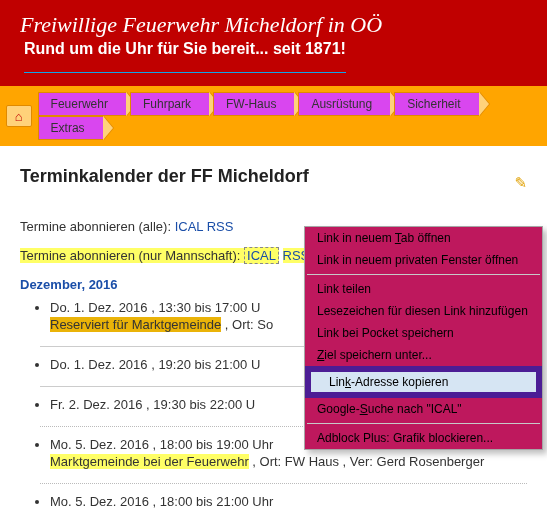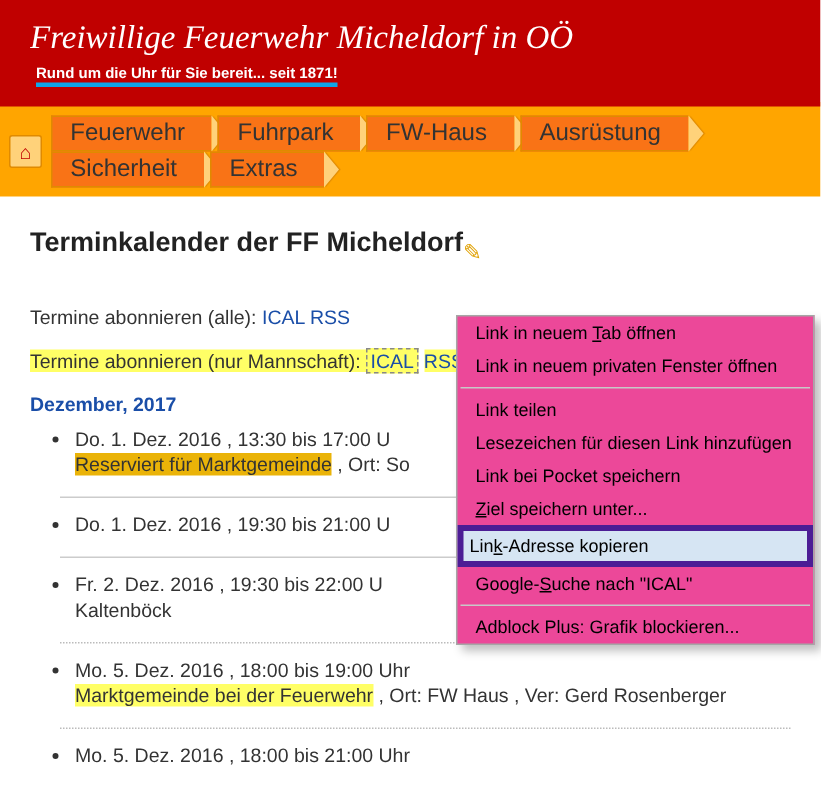--- a/index.html
+++ b/index.html
@@ -1,42 +1,42 @@
 <!DOCTYPE html>
 <html><head>
 <meta charset="utf-8">
 <style>
   html,body{margin:0;padding:0;font-family:Verdana,Arial,sans-serif;font-size:13px;color:#333;background:#fff}
   .header{background:#c00000;color:#fff;padding:12px 20px 10px 20px;font-family:Georgia,serif}
   .header .title{font-size:22px;font-weight:normal;font-style:italic;margin:0 0 2px 0;white-space:nowrap;overflow:hidden}
-  .header .tagline{font-size:10px;border-bottom:3px solid #0ea5e9;display:inline-block;padding-bottom:0;margin-left:4px;font-family:Verdana,Arial,sans-serif;font-weight:bold;font-style:normal}
+  .header .tagline{font-size:16px;border-bottom:1px solid #0ea5e9;display:inline-block;padding-bottom:14px;margin-left:4px;font-family:Verdana,Arial,sans-serif;font-weight:bold;font-style:normal}
   .navbar{background:#ffa500;padding:6px 4px 6px 6px;display:flex;align-items:center;gap:0;border-top:3px solid #c00000}
   .nav-home{display:inline-flex;width:24px;height:20px;align-items:center;justify-content:center;background:#ffd27a;border:1px solid #e08a00;color:#c00000;font-size:13px;border-radius:2px;margin-right:6px}
-  .nav-tab{position:relative;display:inline-flex;align-items:center;height:22px;background:#f97316;border:1px solid #e08a00;border-right:none;padding:0 18px 0 12px;color:#333;font-size:16px;margin-right:4px;white-space:nowrap}
+  .nav-tab{position:relative;display:inline-flex;align-items:center;height:22px;background:#d946ef;border:1px solid #e08a00;border-right:none;padding:0 18px 0 12px;color:#333;font-size:12px;margin-right:4px;white-space:nowrap}
   .nav-tab::after{content:"";position:absolute;right:-10px;top:-1px;width:0;height:0;border-top:12px solid transparent;border-bottom:12px solid transparent;border-left:10px solid #ffd27a;filter:drop-shadow(1px 0 0 #e08a00)}
   .page{padding:14px 20px}
   h1.page-title{font-size:18px;font-weight:bold;margin:6px 0 18px 0;color:#222}
-  .edit-row{display:flex;align-items:center;}
+  .edit-row{display:flex;align-items:center;justify-content:space-between}
   .edit-icon{color:#e0a000;font-size:15px}
   .row{margin:14px 0 14px 0;font-size:13px}
   a.link{color:#1a4ea8;text-decoration:none}
   .hl{background:#ffff66}
   .hl-dashed{background:#ffff66;border:1px dashed #888;padding:0 2px}
   .month{color:#1a4ea8;font-weight:bold;margin:6px 0 8px 0}
   ul.events{list-style:disc;padding-left:30px;margin:0}
   ul.events li{margin:0 0 4px 0;padding:0 0 10px 0;color:#333}
   .sub{display:block;margin-top:2px}
   .sel{background:#eab308}
   .y{background:#ffff66}
   .sep{border:none;border-top:1px solid #ccc;margin:4px 0 10px -10px}
   .sep2{border:none;border-top:1px dotted #bbb;margin:4px 0 10px -10px}
   
-  .ctx{position:absolute;left:304px;top:210px;width:237px;background:#ec4899;border:1px solid #a6a6a6;box-shadow:4px 4px 6px rgba(0,0,0,.25);font-size:12px;color:#000}
+  .ctx{position:absolute;left:304px;top:226px;width:237px;background:#be185d;border:1px solid #a6a6a6;box-shadow:4px 4px 6px rgba(0,0,0,.25);font-size:12px;color:#000}
   .ctx .item{padding:4px 12px;white-space:nowrap;cursor:default}
-  .ctx .item.hover{background:#d6e5f3;border:4px solid #4c1d95;padding:3px 4px}
+  .ctx .item.hover{background:#d6e5f3;border:6px solid #4c1d95;padding:3px 18px}
   .ctx hr{border:none;border-top:1px solid #c8c8c8;margin:3px 2px}
   .ul{text-decoration:underline}
 </style>
 </head>
 <body>
 
 <div class="header">
   <div class="title">Freiwillige Feuerwehr Micheldorf in OÖ</div>
   <div class="tagline">Rund um die Uhr für Sie bereit... seit 1871!</div>
 </div>
@@ -58,28 +58,28 @@
     <a class="link">RSS</a>
   </div>
 
   <div class="row">
     <span class="hl">Termine abonnieren (nur Mannschaft): </span>
     <a class="link hl-dashed">ICAL</a>
     <span class="hl"> </span>
     <a class="link hl">RSS</a>
   </div>
 
-  <div class="month">Dezember, 2017</div>
+  <div class="month">Dezember, 2016</div>
 
   <ul class="events" id="events">
       <li><span>Do. 1. Dez. 2016 , 13:30 bis 17:00 U</span><span class="sub"><span class="sel">Reserviert für Marktgemeinde</span><span> , Ort: So</span></span></li>
       <hr class="sep">
-      <li><span>Do. 1. Dez. 2016 , 19:30 bis 21:00 U</span></li>
+      <li><span>Do. 1. Dez. 2016 , 19:20 bis 21:00 U</span></li>
       <hr class="sep">
-      <li><span>Fr. 2. Dez. 2016 , 19:30 bis 22:00 U</span><span class="sub">Kaltenböck</span></li>
+      <li><span>Fr. 2. Dez. 2016 , 19:30 bis 22:00 U</span></li>
       <hr class="sep2">
       <li><span>Mo. 5. Dez. 2016 , 18:00 bis 19:00 Uhr</span><span class="sub"><span class="y">Marktgemeinde bei der Feuerwehr</span><span> , Ort: FW Haus , Ver: Gerd Rosenberger</span></span></li>
       <hr class="sep2">
       <li><span>Mo. 5. Dez. 2016 , 18:00 bis 21:00 Uhr</span><span class="sub"></span></li>
     </ul>
 </div>
 
 <div class="ctx" id="ctx">
     <div class="item">Link in neuem <span class="ul">T</span>ab öffnen</div>
     <div class="item">Link in neuem privaten Fenster öffnen</div>

